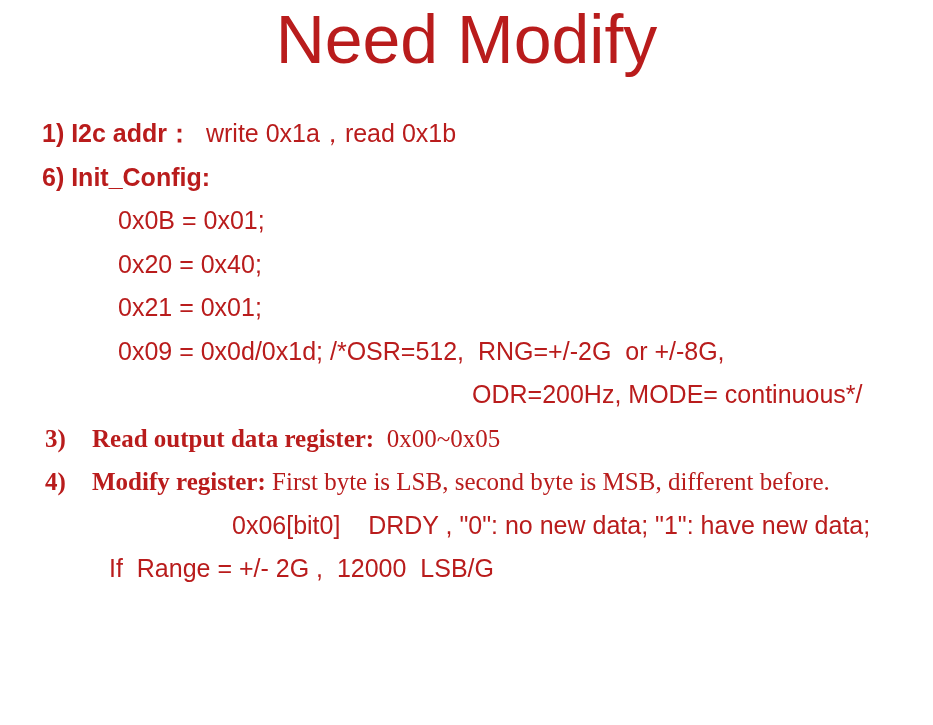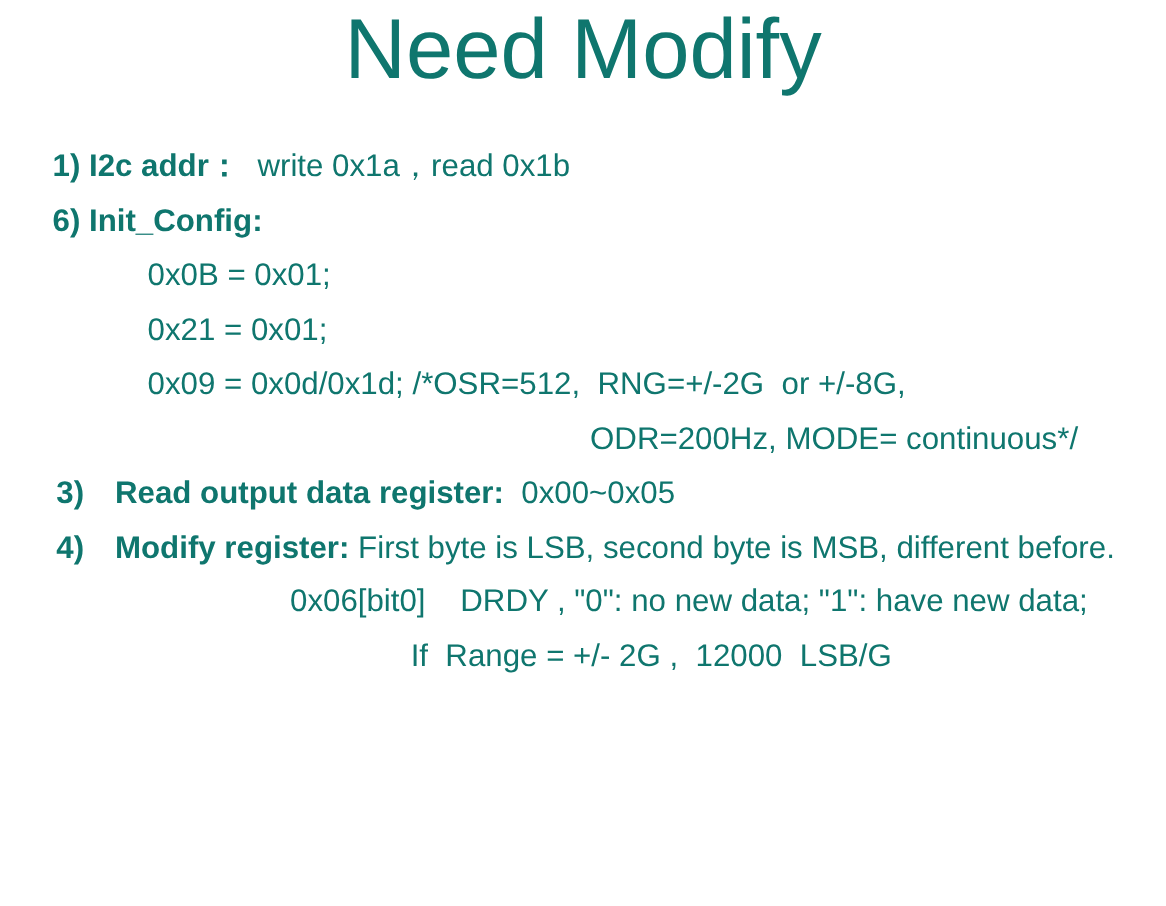--- a/index.html
+++ b/index.html
@@ -5,21 +5,21 @@
   html, body {
     margin: 0;
     padding: 0;
     background: #ffffff;
   }
   .slide {
     position: relative;
     width: 933px;
     height: 725px;
     background: #ffffff;
-    color: #0f766e;
+    color: #b91c1c;
     font-family: "Liberation Sans", "DejaVu Sans", sans-serif;
     overflow: hidden;
   }
   .title {
     position: absolute;
     top: 0;
     left: 0;
     right: 0;
     margin: 0;
     text-align: center;
@@ -39,43 +39,44 @@
     height: 43.5px;
     line-height: 43.5px;
     font-size: 25px;
     white-space: pre;
     margin-left: 32px;
   }
   .b { font-weight: 700; }
   .l-left   { padding-left: 10px; }   
   .l-config { padding-left: 86px; }  
   .l-odr    { padding-left: 440px; }  
-  .l-num    { padding-left: 13px; }   
+  .l-num    { padding-left: 13px; font-family: Liberation Serif, serif; }   
   .l-num .num {
     display: inline-block;
     width: 47px;
   }
   .l-sub    { padding-left: 200px; }  
-  .l-if     { padding-left: 77px; text-align: center; }   
+  .l-if     { padding-left: 77px; }   
 </style>
 </head>
 <body>
 
 <div class="slide">
 
   <h1 class="title">Need Modify</h1>
 
   <div class="content">
 
     <div class="line l-left"><span class="b">1) I2c addr：</span><span>  write 0x1a，read 0x1b</span></div>
 
     <div class="line l-left"><span class="b">6) Init_Config:</span></div>
 
     <div class="line l-config"><span>0x0B = 0x01;</span></div>
 
+    <div class="line l-config"><span>0x20 = 0x40;</span></div>
 
     <div class="line l-config"><span>0x21 = 0x01;</span></div>
 
     <div class="line l-config"><span>0x09 = 0x0d/0x1d; /*OSR=512,  RNG=+/-2G  or +/-8G,</span></div>
 
     <div class="line l-odr"><span>ODR=200Hz, MODE= continuous*/</span></div>
 
     <div class="line l-num"><span class="num b">3)</span><span class="b">Read output data register:</span><span>  0x00~0x05</span></div>
 
     <div class="line l-num"><span class="num b">4)</span><span class="b">Modify register:</span><span> First byte is LSB, second byte is MSB, different before.</span></div>

